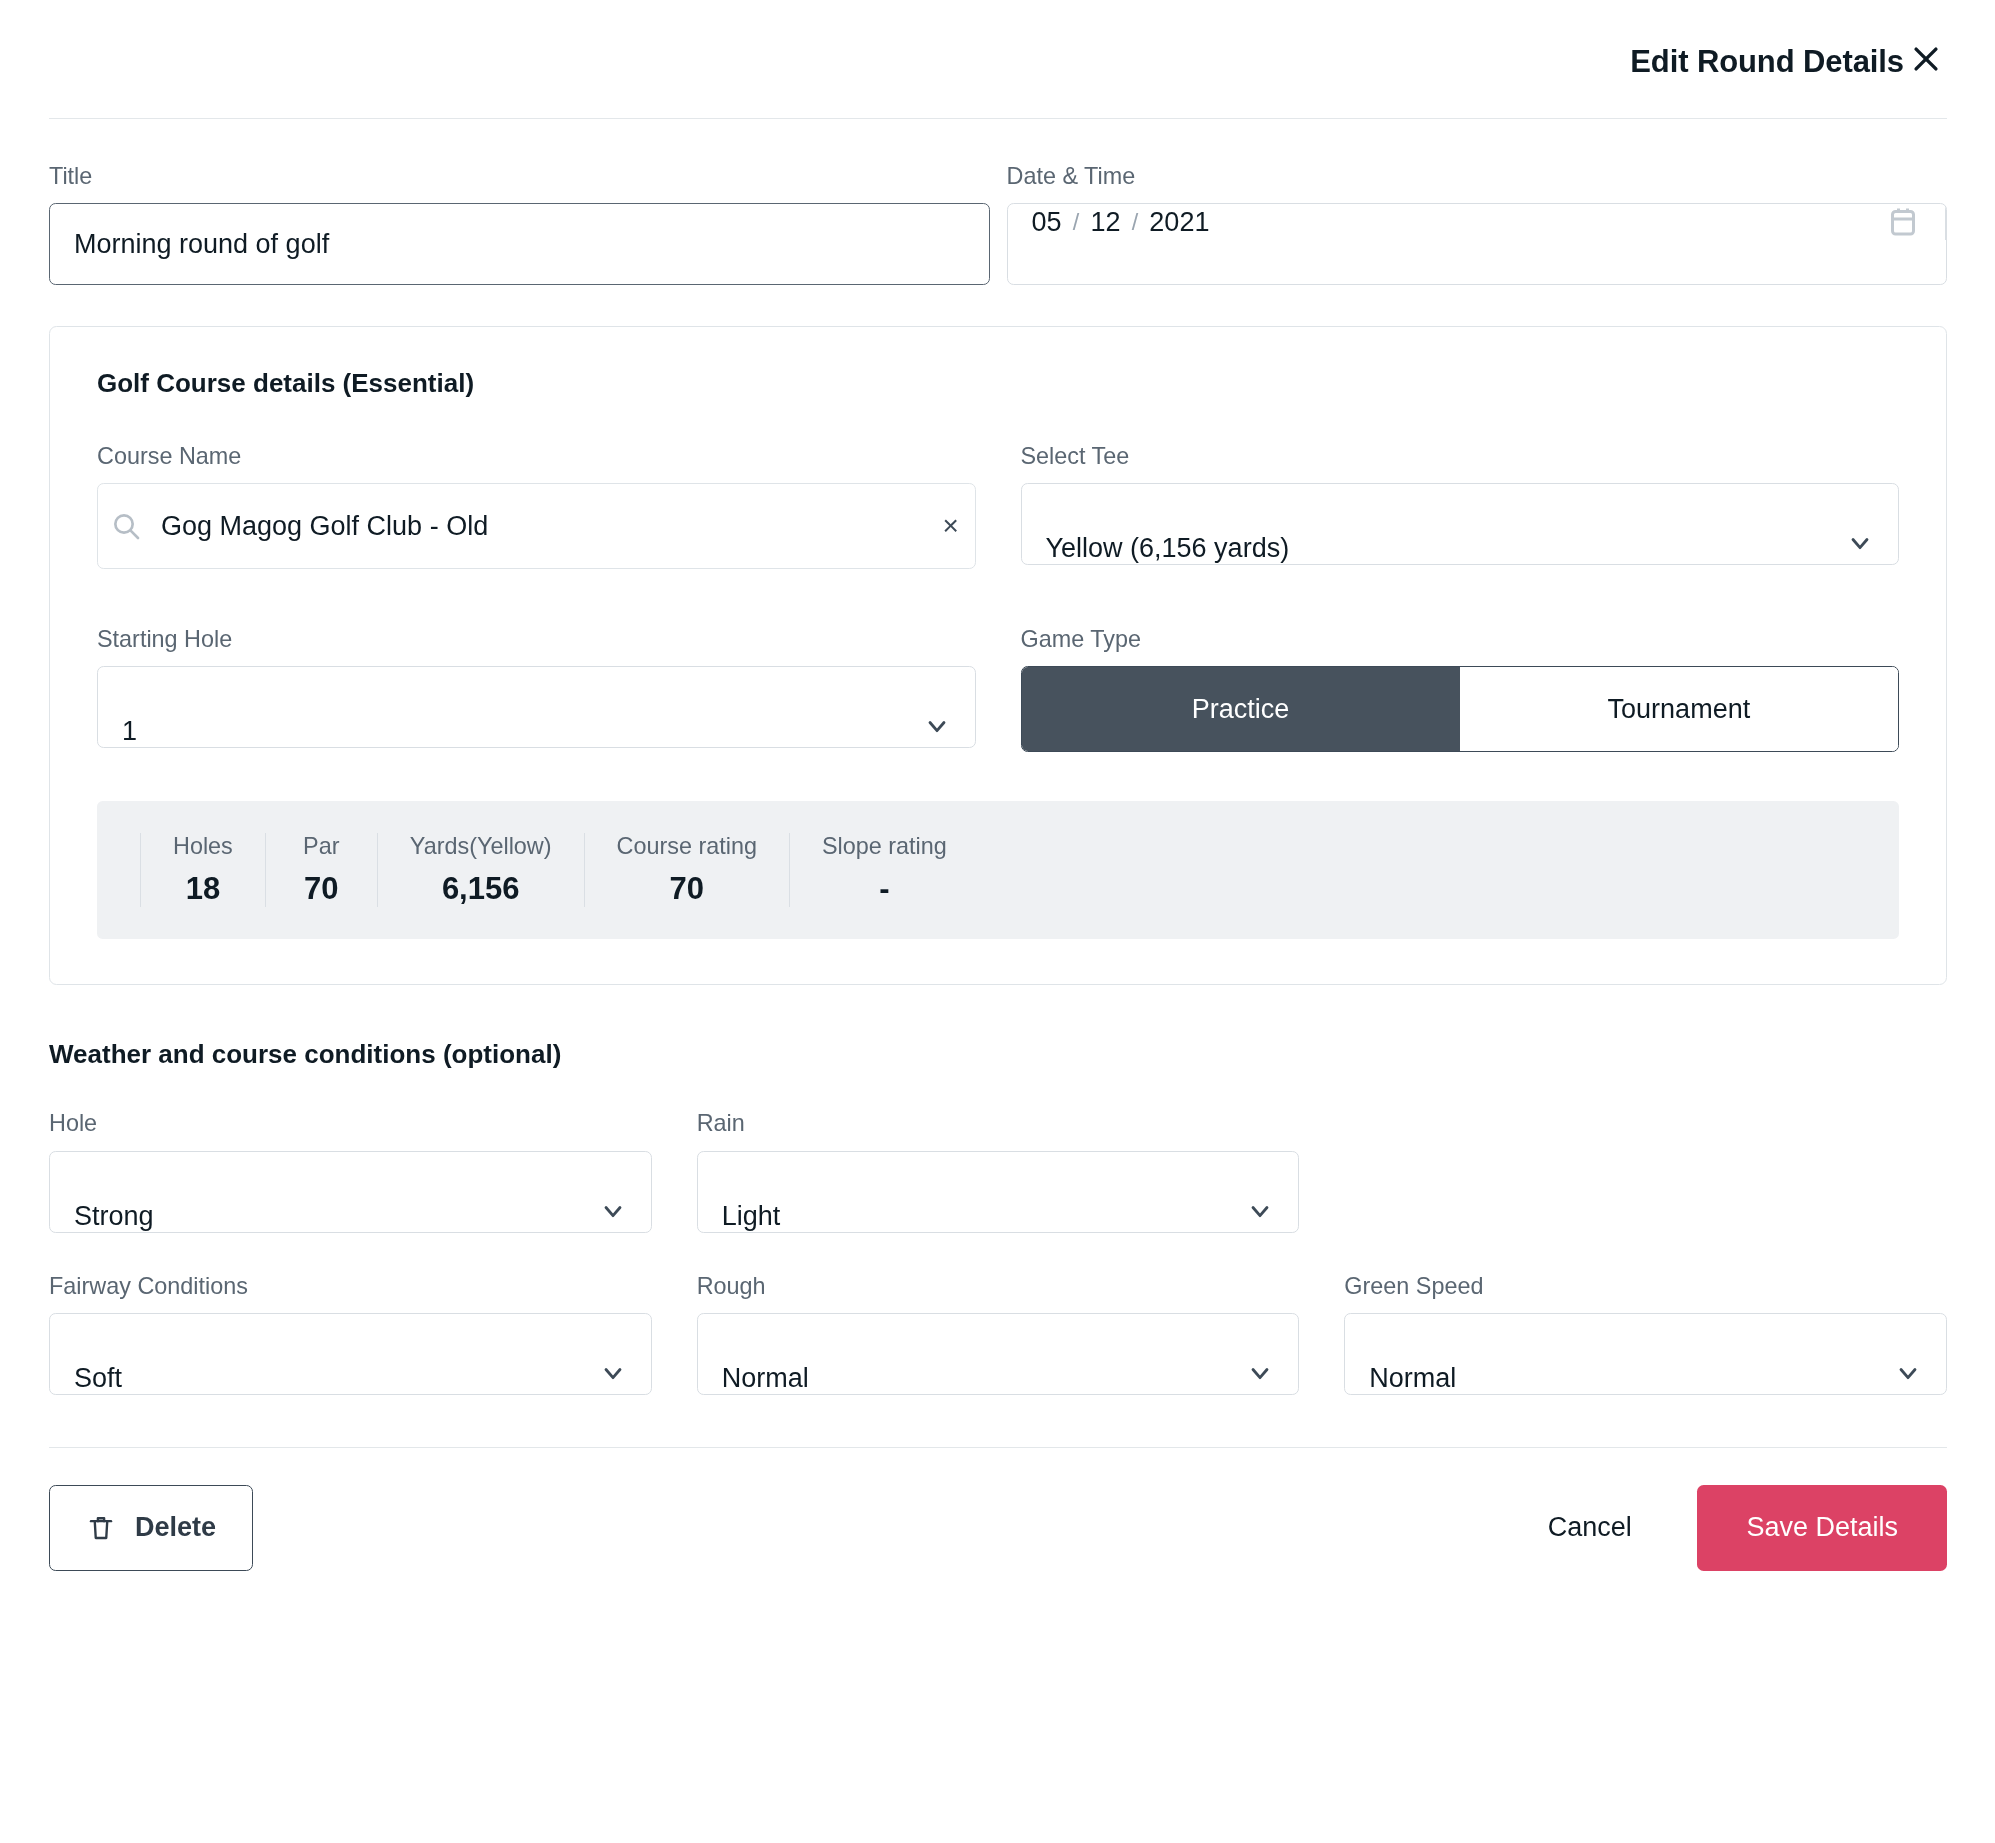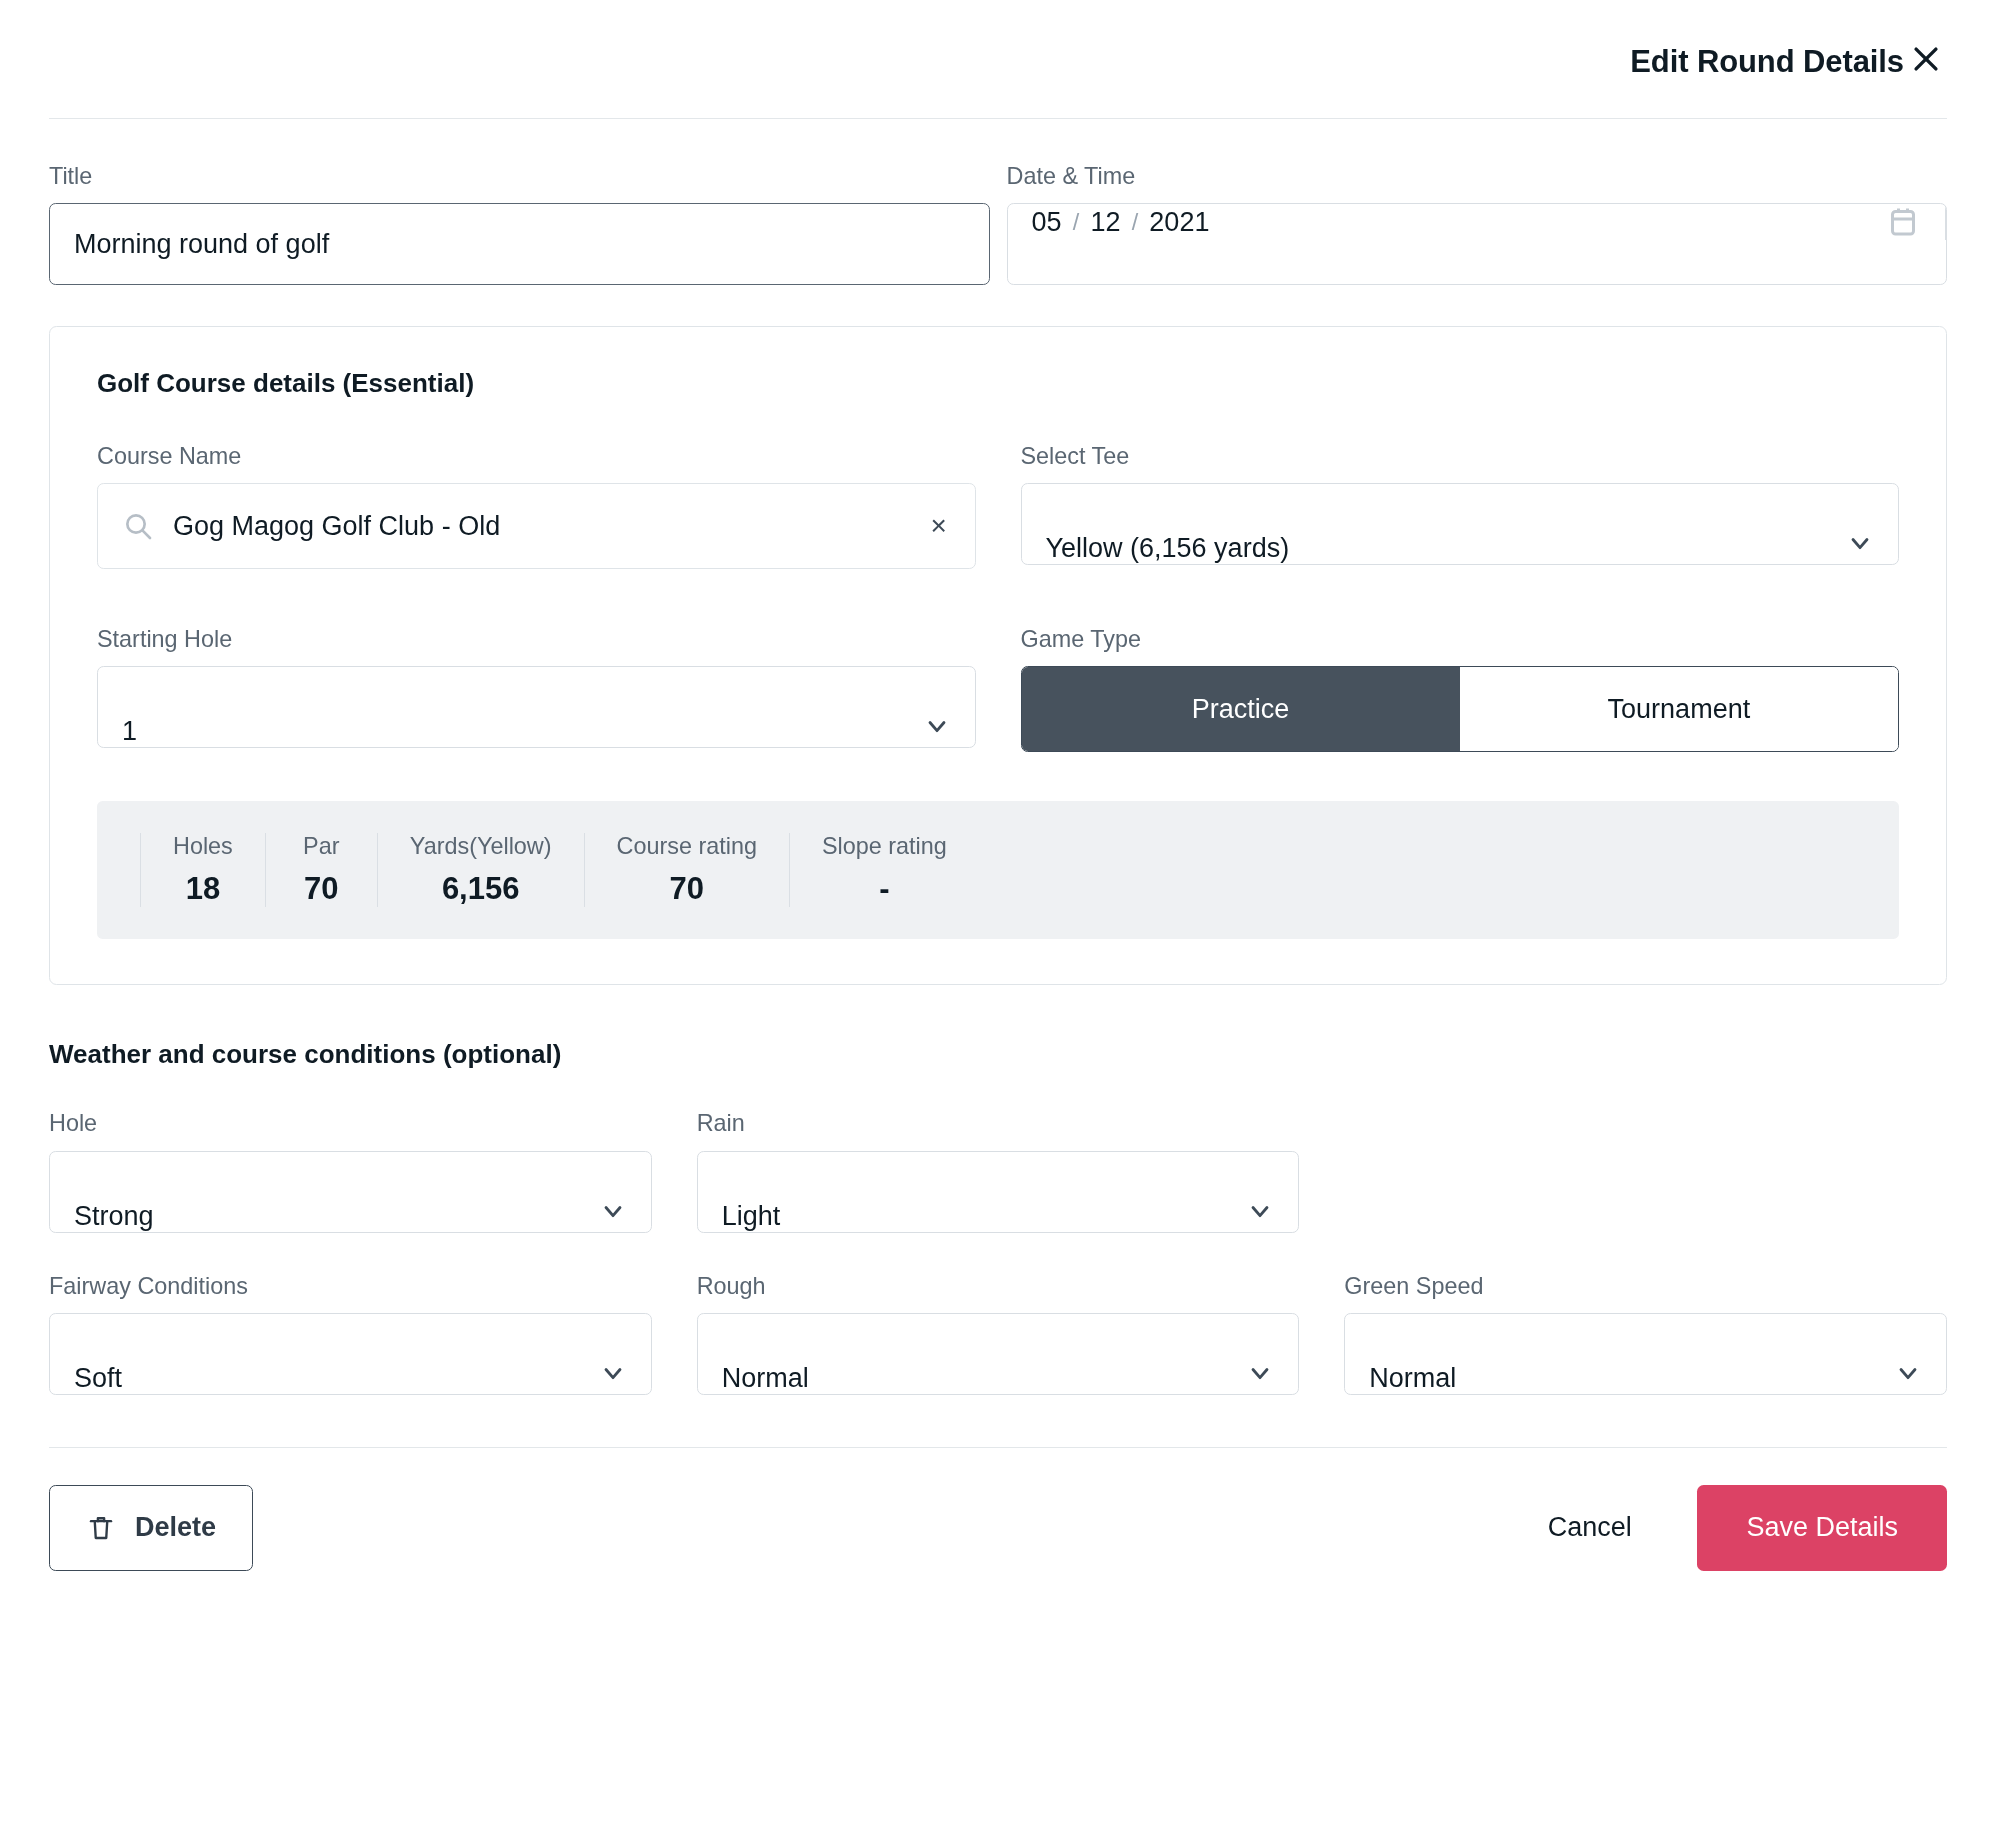--- a/index.html
+++ b/index.html
@@ -141,21 +141,21 @@
   .two-col > .cc-left { width: 881px; }
   .two-col > .cc-right { width: 881px; margin-left: 45px; }
 
   .search-box {
     height: 86px;
     border: 1.9px solid #dfe4e8;
     border-radius: 6.6px;
     background: #fff;
     display: flex;
     align-items: center;
-    padding: 0 24px;
+    padding: 0 12px;
   }
   .search-icon { color: #b6bec6; margin-right: 19px; display: flex; }
   .search-val { font-size: 27px; color: #0f1b24; flex: 1 1 auto; }
   .clear-x {
     background: none; border: none; cursor: pointer;
     font-size: 28px; color: #3d4a57; padding: 0 3.7px; line-height: 1;
     font-family: "Liberation Sans", sans-serif;
   }
 
   .row-gap { margin-top: 56px; }

